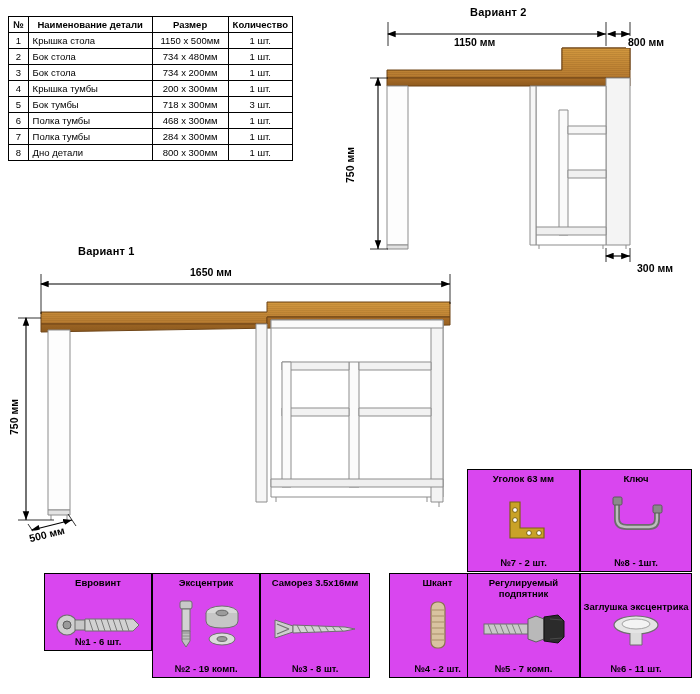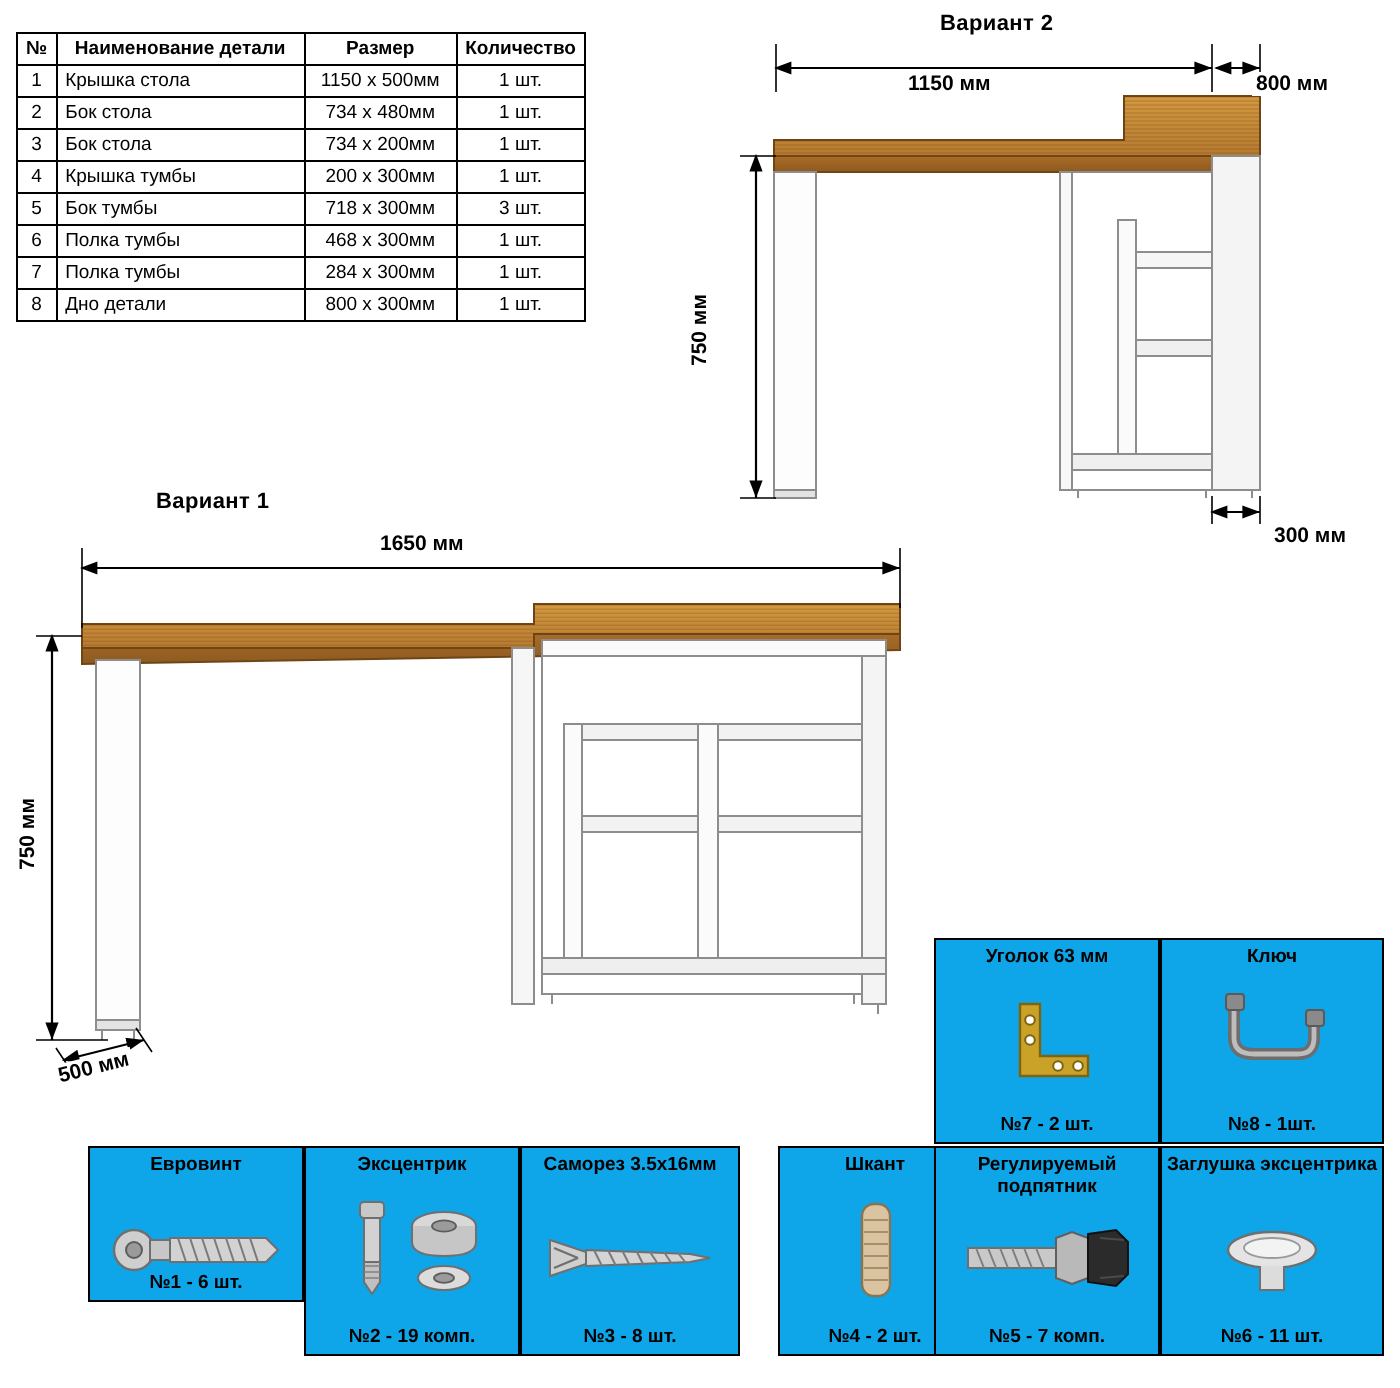--- a/index.html
+++ b/index.html
@@ -57,21 +57,21 @@
     transform: rotate(-90deg);
   }
 
   
   .arrow-svg { position: absolute; overflow: visible; }
 
   
   .hw-box {
     position: absolute;
     border: 1px solid #000;
-    background: #0ea5e9;
+    background: #d946ef;
   }
   .hw-title {
     position: absolute; left: 0; right: 0; top: 3px;
     text-align: center; font-size: 9.5px; font-weight: bold;
     line-height: 11px;
   }
   .hw-qty {
     position: absolute; left: 0; right: 0; bottom: 3px;
     text-align: center; font-size: 9.5px; font-weight: bold;
   }
@@ -381,21 +381,21 @@
         <path d="M50,8 L58,5 L66,8 L66,28 L58,31 L50,28 Z" fill="#b9b9b9" stroke="#5f5f5f" stroke-width="1"></path>
 
         <path d="M66,6 L80,4 L86,10 L86,26 L80,32 L66,30 Z" fill="#2b2b2b" stroke="#111" stroke-width="1"></path>
         <path d="M72,8 L84,9 M72,28 L84,27" stroke="#4a4a4a" stroke-width="1"></path>
       </svg>
     </div>
     <div class="hw-qty">№5 - 7 комп.</div>
   </div>
 
   <div class="hw-box" style="left:580px; top:573px; width:112px; height:105px;">
-    <div class="hw-title" style="line-height:11px;">Заглушка эксцентрика</div>
+    <div class="hw-title" style="line-height:11px;margin-top:24px;">Заглушка эксцентрика</div>
     <div class="hw-art" style="top:36px; height:42px;">
       <svg width="56" height="36" viewBox="0 0 56 36">
         <ellipse cx="28" cy="12" rx="22" ry="9" fill="#e4e4e4" stroke="#6f6f6f" stroke-width="1.2"></ellipse>
         <ellipse cx="28" cy="11" rx="14" ry="5" fill="#f3f3f3" stroke="#9a9a9a" stroke-width="0.9"></ellipse>
         <path d="M22,20 L22,32 L34,32 L34,20" fill="#dcdcdc" stroke="#6f6f6f" stroke-width="1"></path>
       </svg>
     </div>
     <div class="hw-qty">№6 - 11 шт.</div>
   </div>
 

